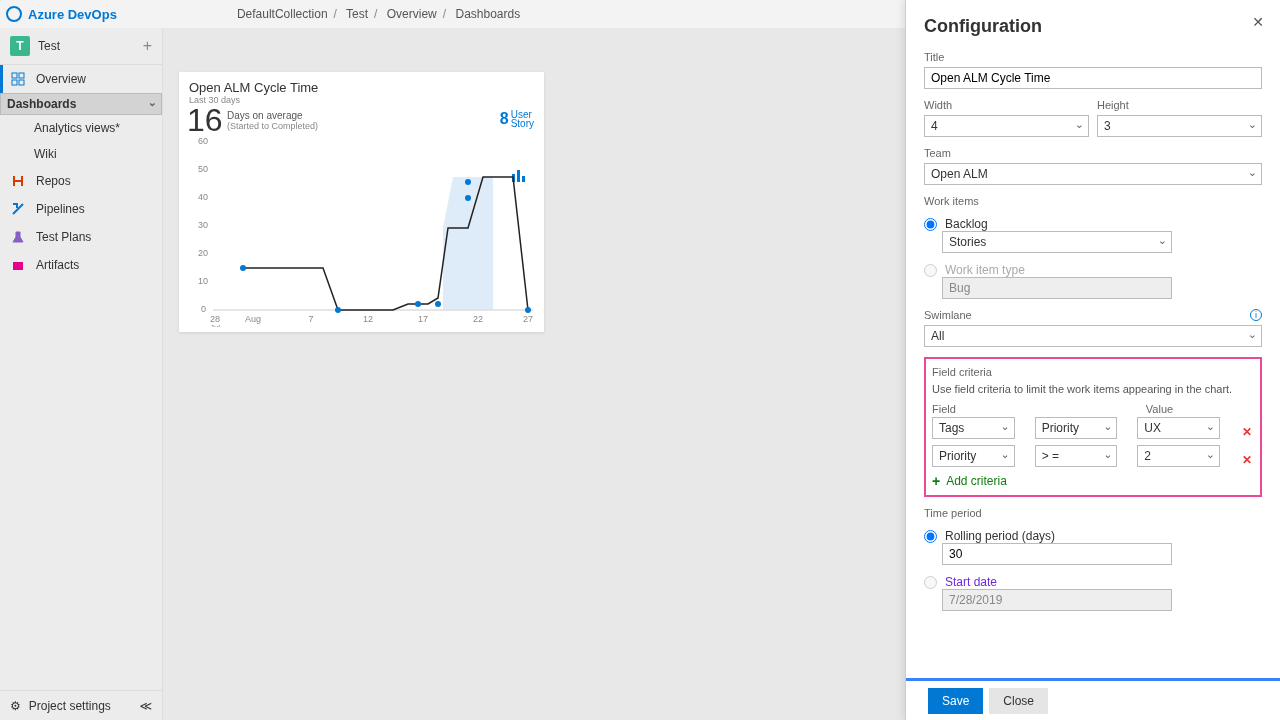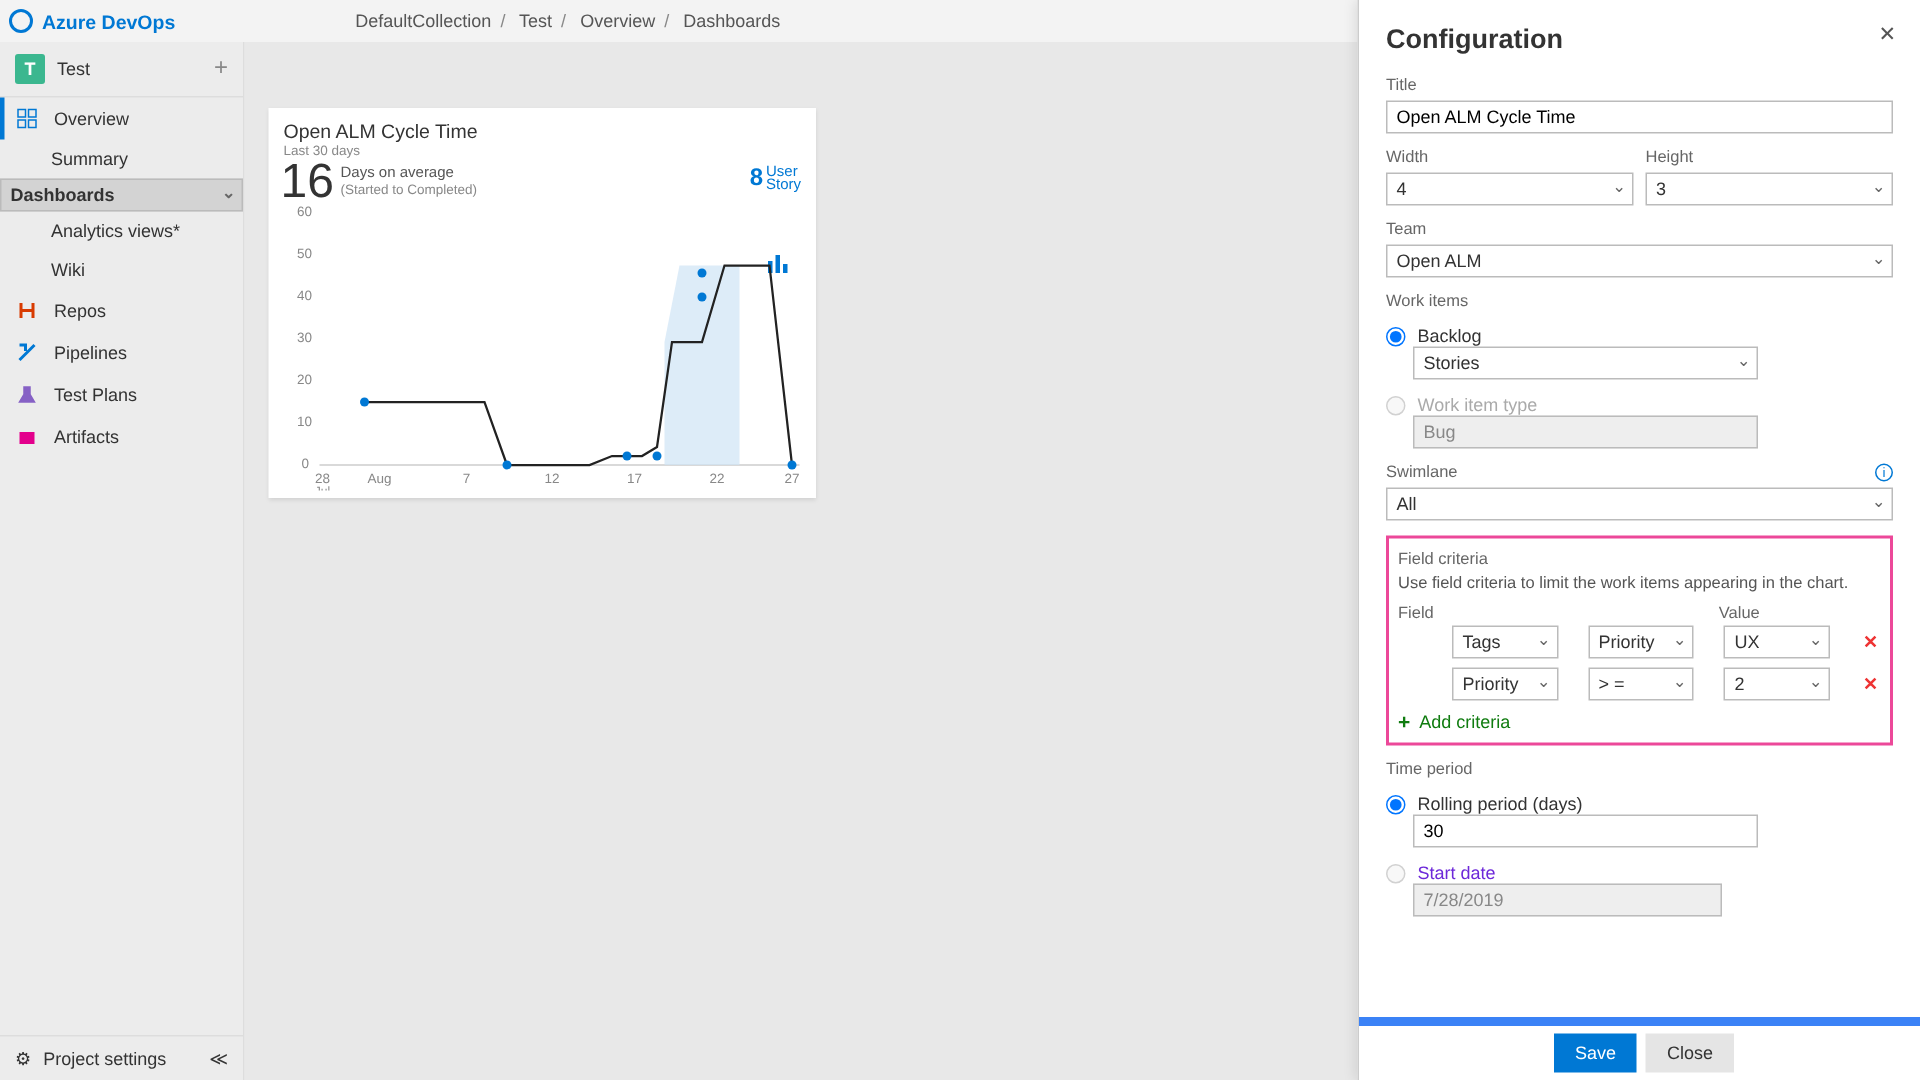--- a/index.html
+++ b/index.html
@@ -55,30 +55,30 @@
 .sel::after { content: "⌄"; position: absolute; right: 4px; top: 2px; color: #666; font-size: 11px; }
 .row { display: flex; gap: 8px; }
 .row .col { flex: 1; }
 .radio-row { display: flex; align-items: center; margin-top: 10px; font-size: 12px; }
 .radio-row input { margin-right: 8px; }
 .indent { margin-left: 18px; }
 .info-ico { float: right; width: 12px; height: 12px; border: 1px solid #0078d4; border-radius: 50%; color: #0078d4; font-size: 9px; display: inline-flex; align-items: center; justify-content: center; }
 
 .criteria { border: 2px solid #ec4899; padding: 6px; margin-top: 10px; }
 .criteria .desc { font-size: 11px; color: #555; margin: 4px 0 8px 0; }
-.crit-row { display: flex; gap: 20px; margin-bottom: 6px; align-items: center; margin-left: 36px; }
+.crit-row { display: flex; gap: 20px; margin-bottom: 6px; align-items: flex-end; }
 .crit-row .sel { flex: 1; }
 .crit-row .x { color: #e33; cursor: pointer; font-weight: bold; width: 14px; text-align: center; }
 .crit-head { display: flex; gap: 16px; font-size: 11px; color: #666; margin-bottom: 2px; }
 .crit-head span:nth-child(2) { margin-left: 94px; }
 .crit-head span:nth-child(3) { margin-left: 64px; }
 .add-crit { color: #107c10; font-size: 12px; cursor: pointer; display: flex; align-items: center; }
 .add-crit .plus { color: #107c10; font-weight: bold; margin-right: 6px; font-size: 14px; }
 
-.panel-footer { position: absolute; bottom: 0; right: 0; left: 0; height: 42px; display: flex; justify-content: center; align-items: center; padding: 0 16px; background: #fff; border-top: 6px solid #3b82f6; }
+.panel-footer { position: absolute; bottom: 0; right: 0; left: 0; height: 42px; display: flex; justify-content: flex-start; align-items: center; padding: 0 16px; background: #fff; border-top: 3px solid #3b82f6; }
 .btn { height: 26px; padding: 0 14px; font-size: 12px; border: none; cursor: pointer; margin-left: 6px; }
 .btn.primary { background: #0078d4; color: #fff; }
 .btn.secondary { background: #e5e5e5; color: #333; }
 
 
 .avatar { position: absolute; top: 2px; right: 2px; width: 24px; height: 24px; border: 2px solid #1a8a3a; border-radius: 50%; background: #fff; }
 </style>
 </head>
 <body>
 
@@ -105,23 +105,20 @@
     <div class="ico">
         <svg width="14" height="14">
           <rect x="1" y="1" width="5" height="5" fill="none" stroke="#0078d4"></rect>
           <rect x="8" y="1" width="5" height="5" fill="none" stroke="#0078d4"></rect>
           <rect x="1" y="8" width="5" height="5" fill="none" stroke="#0078d4"></rect>
           <rect x="8" y="8" width="5" height="5" fill="none" stroke="#0078d4"></rect>
         </svg>
       </div>
     <span>Overview</span>
   </div>
-  <div class="nav-sub">
-      <span>Summary</span>
-    </div>
   <div class="nav-sub sel">
       <span>Dashboards</span>
     </div>
   <div class="nav-sub">
       <span>Analytics views*</span>
     </div>
   <div class="nav-sub">
       <span>Wiki</span>
     </div>
   <div class="nav-item">
@@ -307,19 +304,19 @@
   <label class="lbl">Time period</label>
   <div class="radio-row">
     <input type="radio" checked="" style="">
     <span>Rolling period (days)</span>
   </div>
   <div class="indent"><input class="inp" style="width: 230px;" value="30"></div>
   <div class="radio-row">
     <input type="radio" disabled="" style="">
     <span style="color:#6d28d9;">Start date</span>
   </div>
-  <div class="indent"><input class="inp dis" style="width: 206px;" disabled="" value="7/28/2019"></div>
+  <div class="indent"><input class="inp dis" style="width: 230px;" disabled="" value="7/28/2019"></div>
 
   <div class="panel-footer">
     <button class="btn primary">Save</button>
     <button class="btn secondary">Close</button>
   </div>
 </div>
 
 </body></html>

